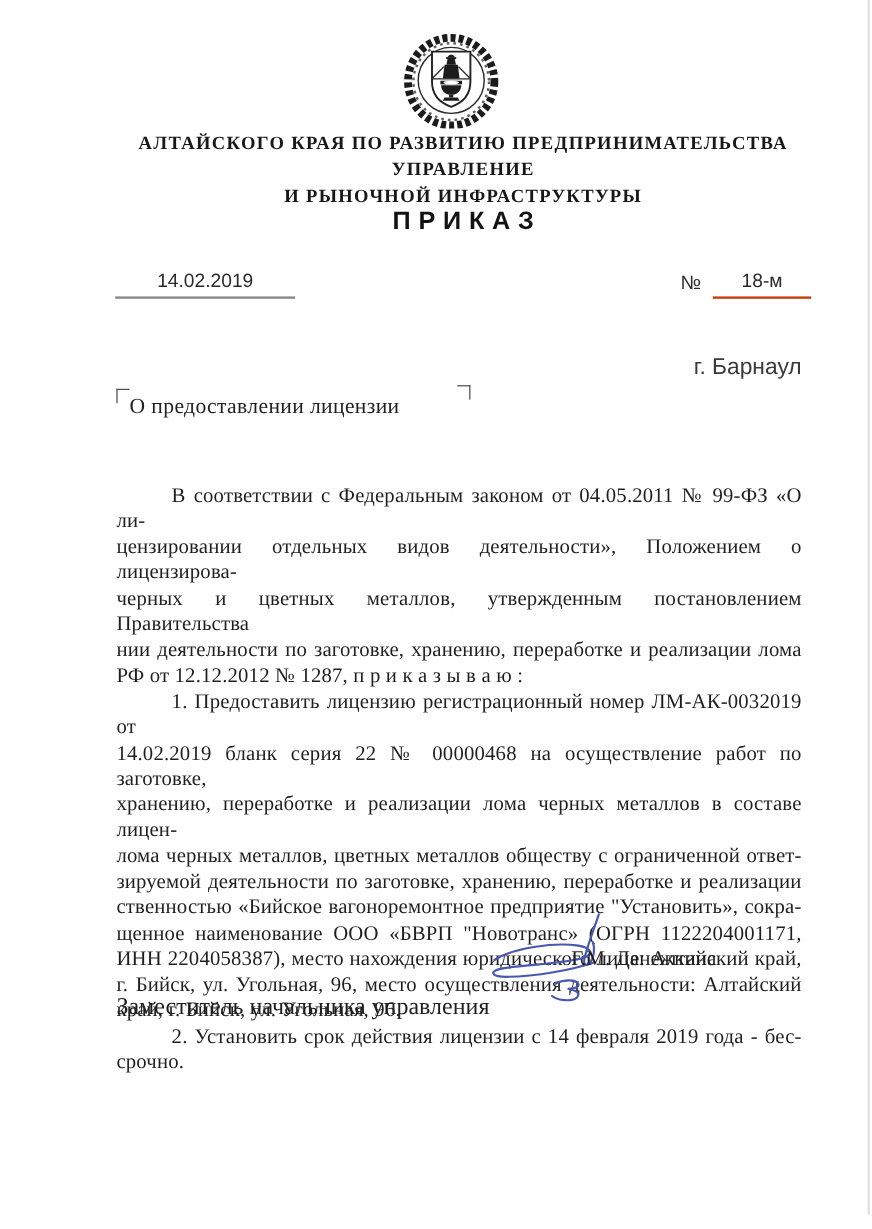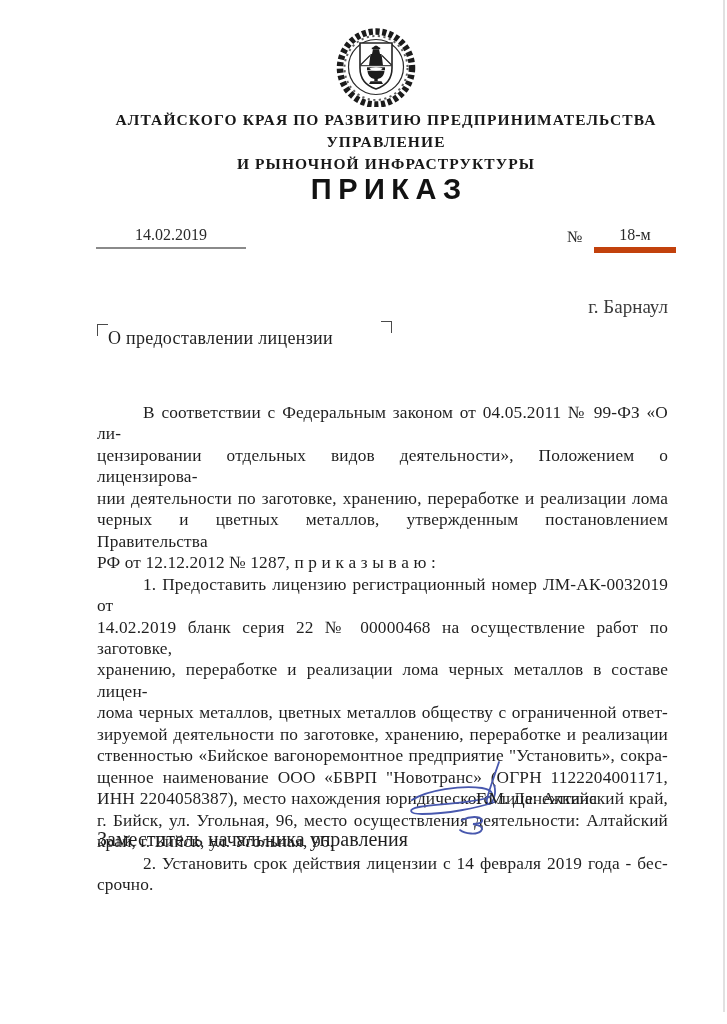--- a/index.html
+++ b/index.html
@@ -17,35 +17,35 @@
   .org{
     position:absolute;left:82px;top:109px;width:608px;
     text-align:center;font-weight:bold;
     font-size:15.5px;line-height:21.8px;letter-spacing:1.1px;
     color:#181818;
   }
   .doc-title{
     position:absolute;left:104px;top:173px;width:564px;
     text-align:center;
     font-family:"Liberation Sans", sans-serif;
-    font-weight:bold;font-size:29px;letter-spacing:6.5px;text-indent:6.5px;
+    font-weight:bold;font-size:21px;letter-spacing:6.5px;text-indent:6.5px;
     color:#121212;
   }
   
-  .meta{font-family:Liberation Serif, serif;color:#2a2a2a;}
+  .meta{font-family:Liberation Sans, sans-serif;color:#2a2a2a;}
   .date-group{
     position:absolute;left:96px;top:226px;width:150px;
     text-align:center;font-size:16px;
     border-bottom:2px solid #8a8a8a;padding-bottom:3px;
   }
   .num-label{position:absolute;left:567px;top:228px;font-size:16px;}
   .num-group{
     position:absolute;left:594px;top:226px;width:82px;
     text-align:center;font-size:16px;
-    border-bottom:6px solid #c2410c;padding-bottom:3px;
+    border-bottom:2px solid #c2410c;padding-bottom:3px;
   }
   .city{
     position:absolute;left:104px;top:255px;width:564px;
     text-align:right;font-size:19px;color:#3a3a3a;margin-top:41px;
   }
   
   .subject{position:absolute;left:97px;top:321px;width:295px;height:32px;}
   .corner{position:absolute;width:10px;height:11px;}
   .corner.left{left:0;top:3px;border-left:1.6px solid #4a4a4a;border-top:1.6px solid #4a4a4a;}
   .corner.right{right:0;top:0;border-right:1.6px solid #4a4a4a;border-top:1.6px solid #4a4a4a;}
@@ -103,22 +103,22 @@
 
   <div class="subject">
     <span class="corner left"></span>
     <span class="subject-text">О предоставлении лицензии</span>
     <span class="corner right"></span>
   </div>
 
   <div class="body">
     <div class="bline first">В соответствии с Федеральным законом от 04.05.2011 № 99-ФЗ «О ли-</div>
     <div class="bline">цензировании отдельных видов деятельности», Положением о лицензирова-</div>
+    <div class="bline">черных и цветных металлов, утвержденным постановлением Правительства</div>
     <div class="bline">нии деятельности по заготовке, хранению, переработке и реализации лома</div>
-    <div class="bline">черных и цветных металлов, утвержденным постановлением Правительства</div>
     <div class="bline last">РФ от 12.12.2012 № 1287, п р и к а з ы в а ю :</div>
 
     <div class="bline first">1. Предоставить лицензию регистрационный номер ЛМ-АК-0032019 от</div>
     <div class="bline">14.02.2019 бланк серия 22 № 00000468 на осуществление работ по заготовке,</div>
     <div class="bline">хранению, переработке и реализации лома черных металлов в составе лицен-</div>
     <div class="bline">лома черных металлов, цветных металлов обществу с ограниченной ответ-</div>
     <div class="bline">зируемой деятельности по заготовке, хранению, переработке и реализации</div>
     <div class="bline">ственностью «Бийское вагоноремонтное предприятие "Установить», сокра-</div>
     <div class="bline">щенное наименование ООО «БВРП "Новотранс» (ОГРН 1122204001171,</div>
     <div class="bline">ИНН 2204058387), место нахождения юридического лица: Алтайский край,</div>

